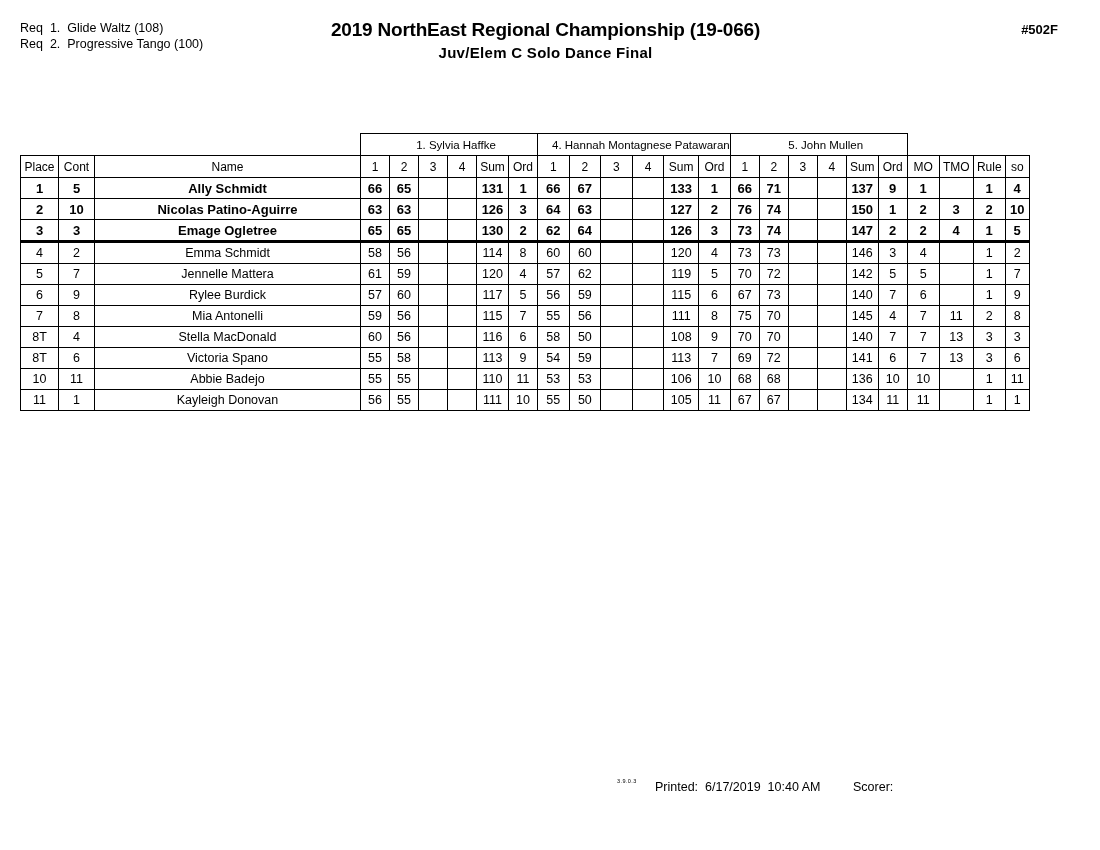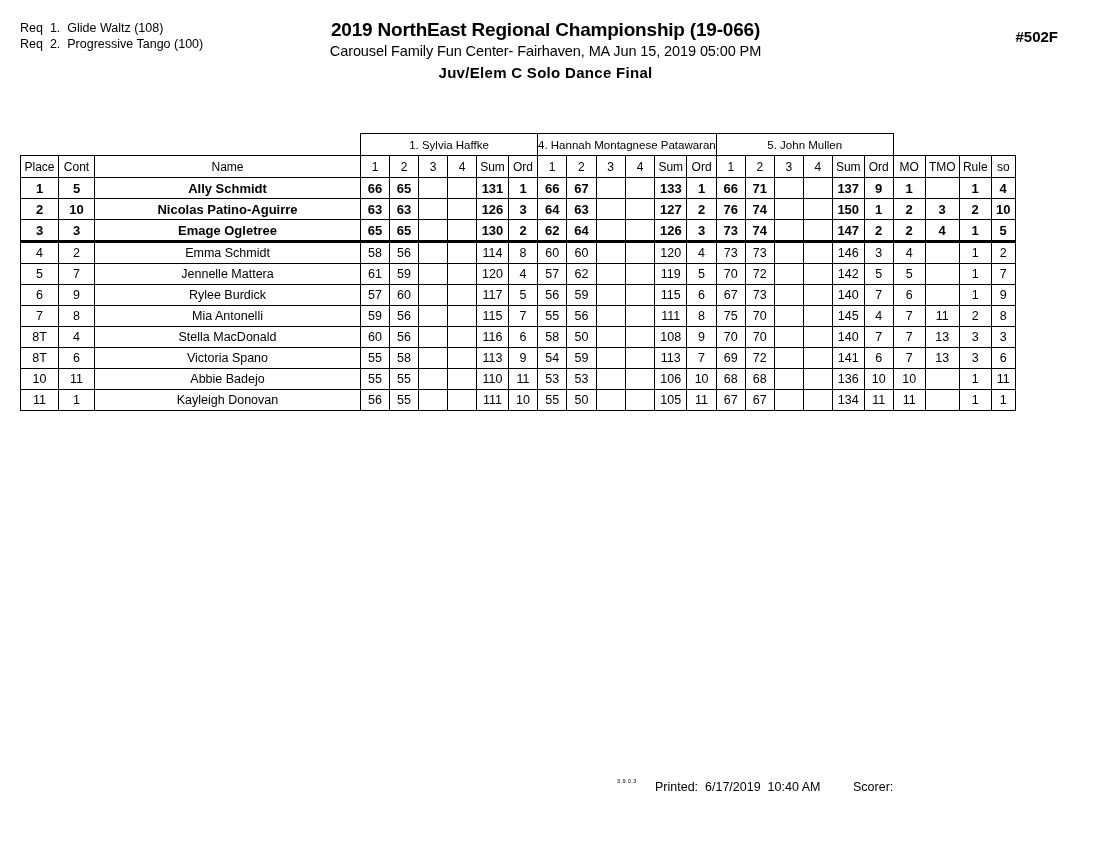--- a/index.html
+++ b/index.html
@@ -53,22 +53,22 @@
   }
   #report-line {
     font-size: 15px;
     line-height: 22px;
   }
 
   
   #event-code {
     position: absolute;
     right: 42px;
-    top: 28px;
-    font-size: 15px;
+    top: 22px;
+    font-size: 13px;
     font-weight: bold;
   }
 
   
   #results-wrap {
     position: absolute;
     left: 20px;
     top: 133px;
   }
   table.results {
@@ -83,20 +83,21 @@
     text-align: center;
     font-weight: normal;
     vertical-align: middle;
     overflow: hidden;
     white-space: nowrap;
   }
   
   tr.judge-band td {
     border: none;
     height: 21px;
+    padding-left: 14px;
   }
   tr.judge-band td.jb-empty {
     border: none;
   }
   td.judge-name {
     border-top: 1px solid #000 !important;
     border-left: 1px solid #000 !important;
     border-right: 1px solid #000 !important;
     border-bottom: none !important;
     text-align: left;
@@ -178,21 +179,20 @@
 </head>
 <body>
 
 <div id="req-block">
   <div class="req-line">Req  1.  Glide Waltz (108)</div>
   <div class="req-line">Req  2.  Progressive Tango (100)</div>
 </div>
 
 <div id="title-block">
   <div id="event-title">2019 NorthEast Regional Championship (19-066)</div>
-  <div id="venue-line">Carousel Family Fun Center- Fairhaven, MA  Jun 15, 2019  05:00 PM</div>
   <div id="division-title">Juv/Elem C Solo Dance Final</div>
 </div>
 
 <div id="event-code">#502F</div>
 
 <div id="results-wrap">
   <table class="results">
     <colgroup>
       <col class="w-place">
         <col class="w-cont">

